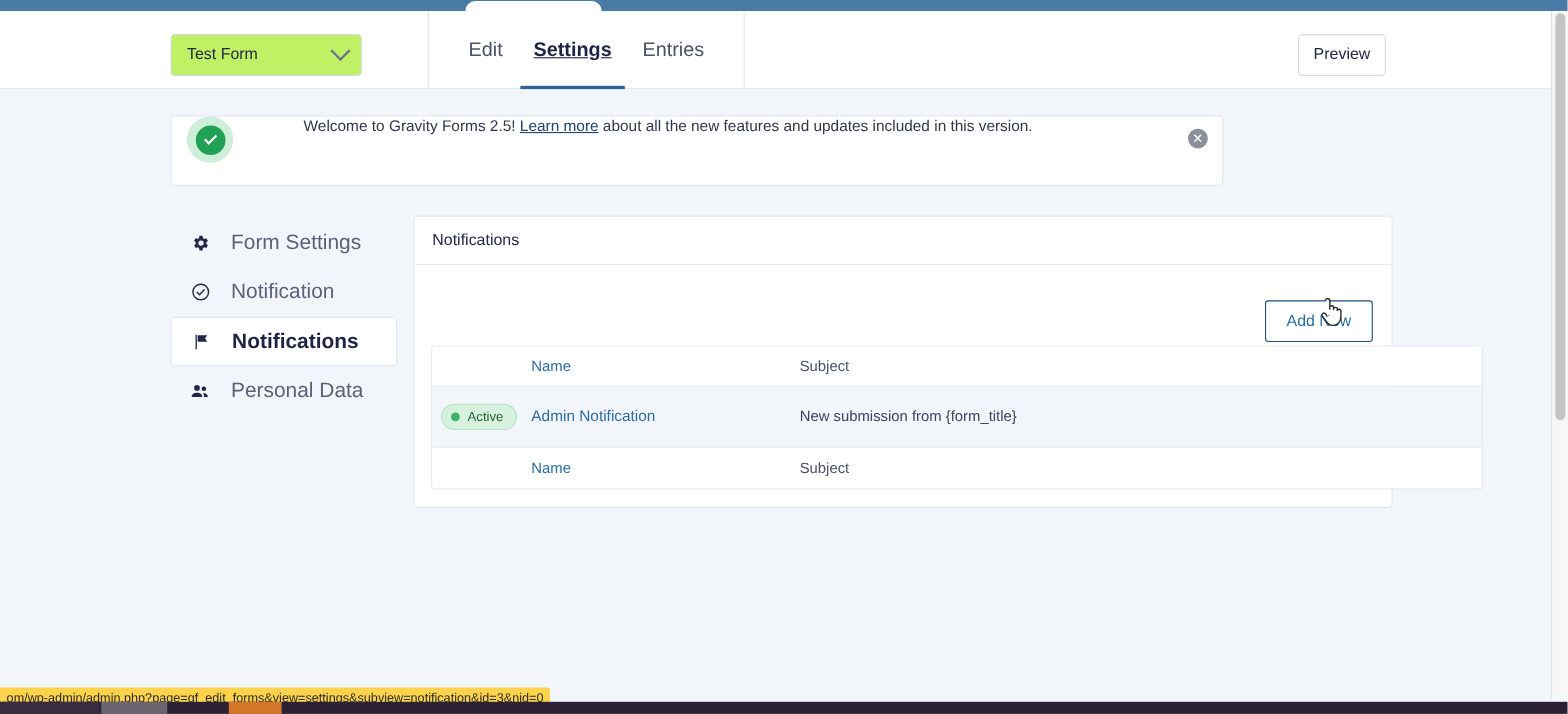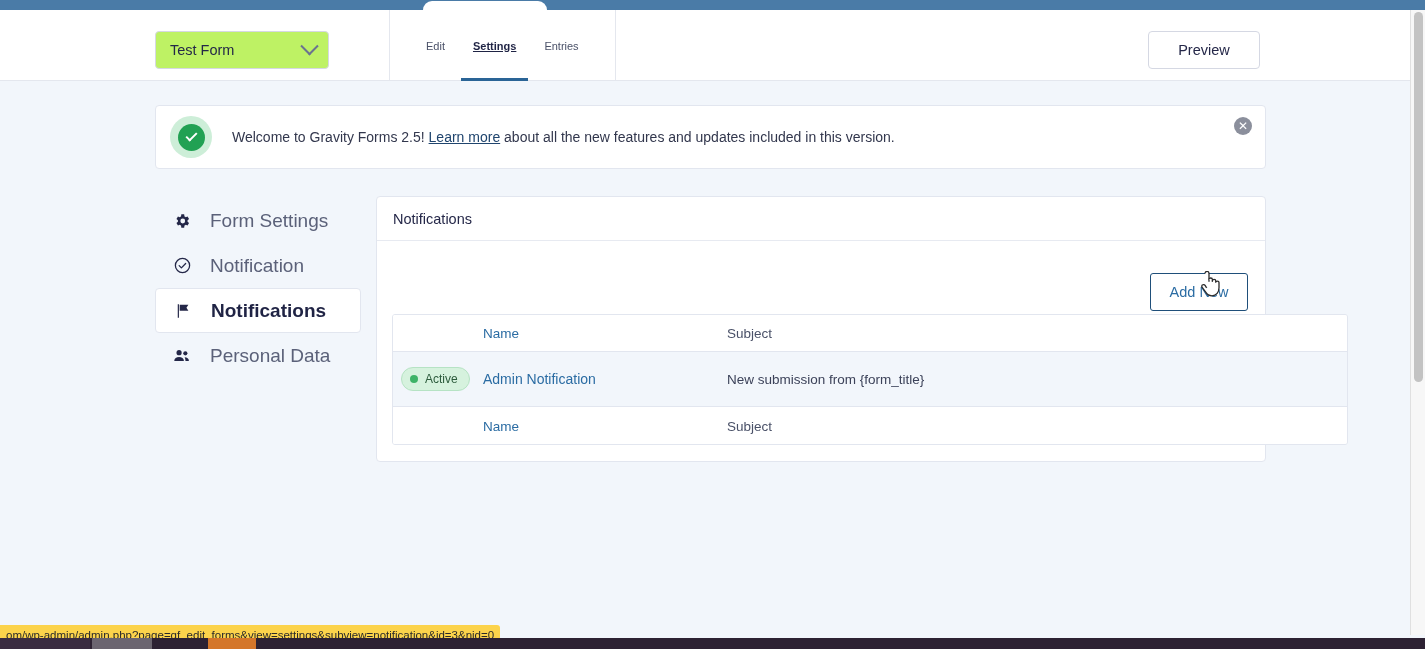--- a/index.html
+++ b/index.html
@@ -86,62 +86,62 @@
     border-left: 1px solid #e4e7ee;
     border-right: 1px solid #e4e7ee;
     padding: 0 22px;
   }
   .tab {
     position: relative;
     height: 71px;
     display: flex;
     align-items: center;
     padding: 0 14px;
-    font-size: 11px;
+    font-size: 18px;
     color: #4a5168;
     cursor: pointer;
     justify-content: flex-end;
   }
   .tab.active { color: #1f2344; font-weight: bold; text-decoration: underline; }
   .tab.active::after {
     content: "";
     position: absolute;
     left: 2px; right: 2px;
     bottom: 0;
     height: 3px;
     background: #2a6496;
   }
 
   .preview-btn {
     position: absolute;
     right: 150px;
     top: 21px;
-    width: 112px;
+    width: 80px;
     height: 38px;
     background: #ffffff;
     border: 1px solid #d5d8e3;
     border-radius: 4px;
     font-family: "Liberation Sans", sans-serif;
     font-size: 14.5px;
     color: #242748;
     cursor: pointer;
   }
 
   
   .banner {
     position: absolute;
     left: 155px;
     top: 95px;
-    width: 1111px;
+    width: 957px;
     height: 64px;
     background: #ffffff;
     border: 1px solid #e2e6ef;
     border-radius: 4px;
     display: flex;
-    align-items: center;
+    gap: 44px;
   }
   .banner-ring {
     margin-left: 14px;
     width: 42px; height: 42px;
     border-radius: 50%;
     background: #cdeed8;
     display: flex;
     align-items: center;
     justify-content: center;
     flex: 0 0 auto;

